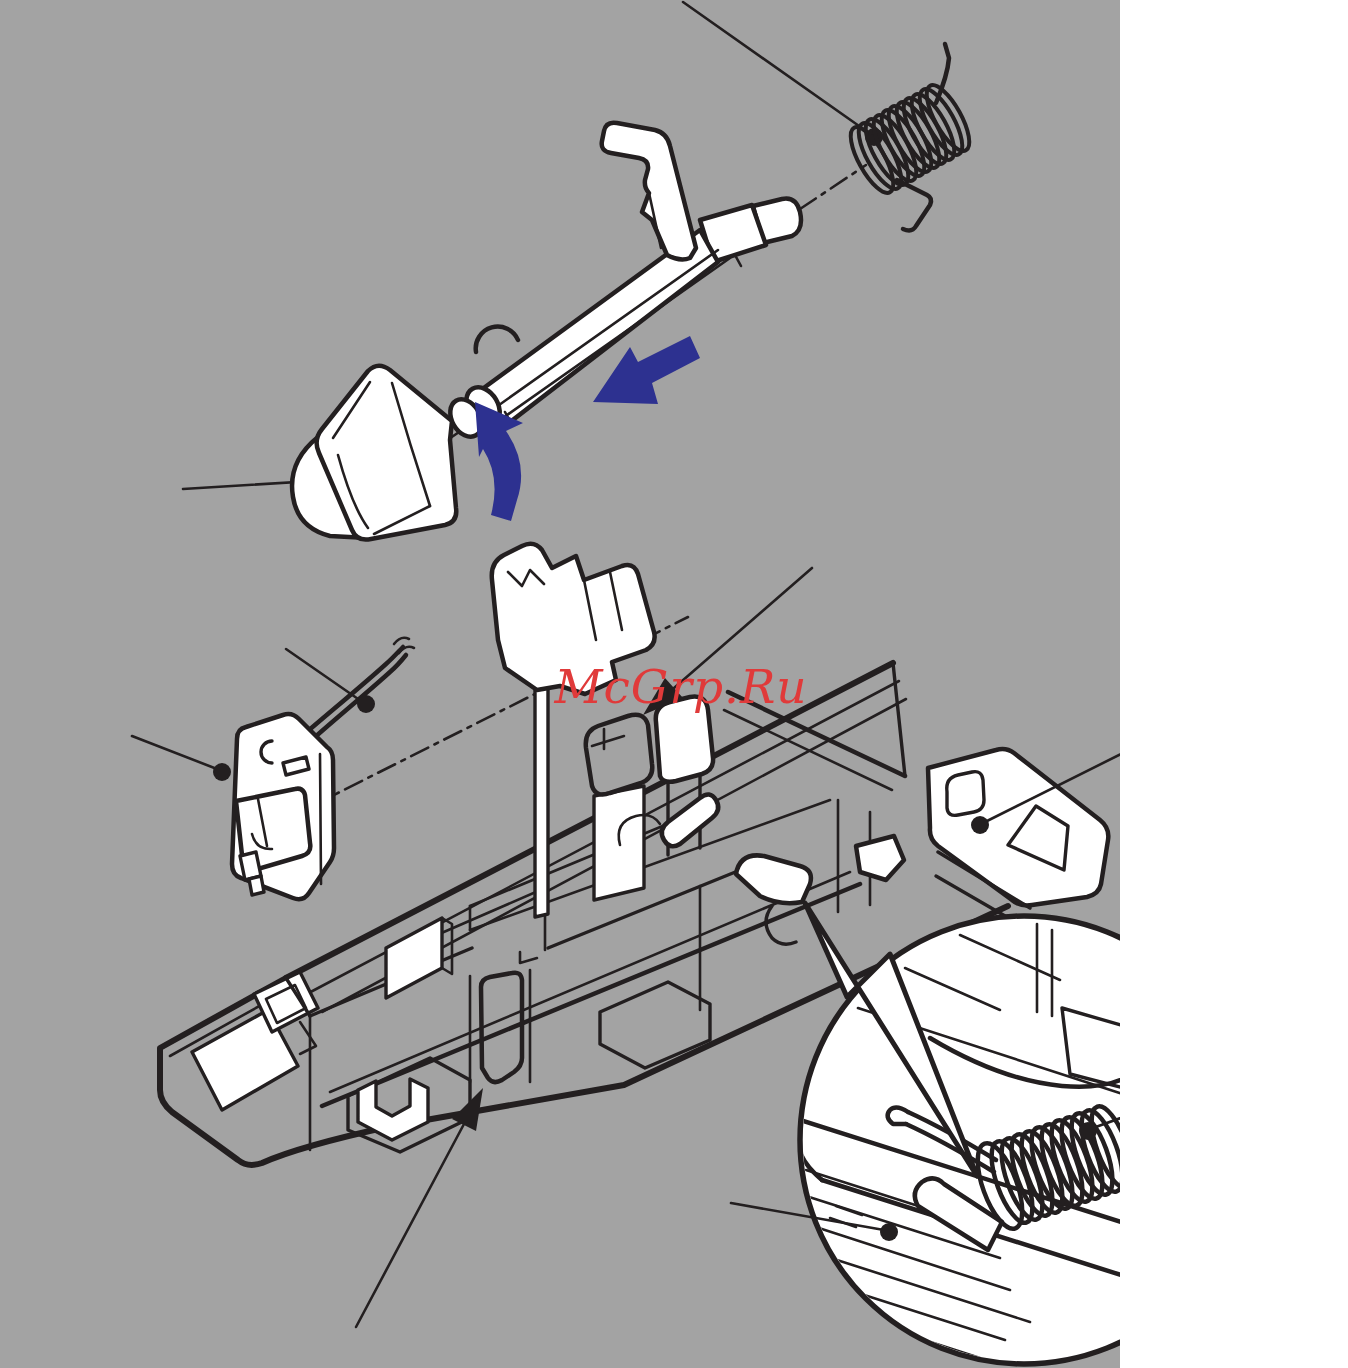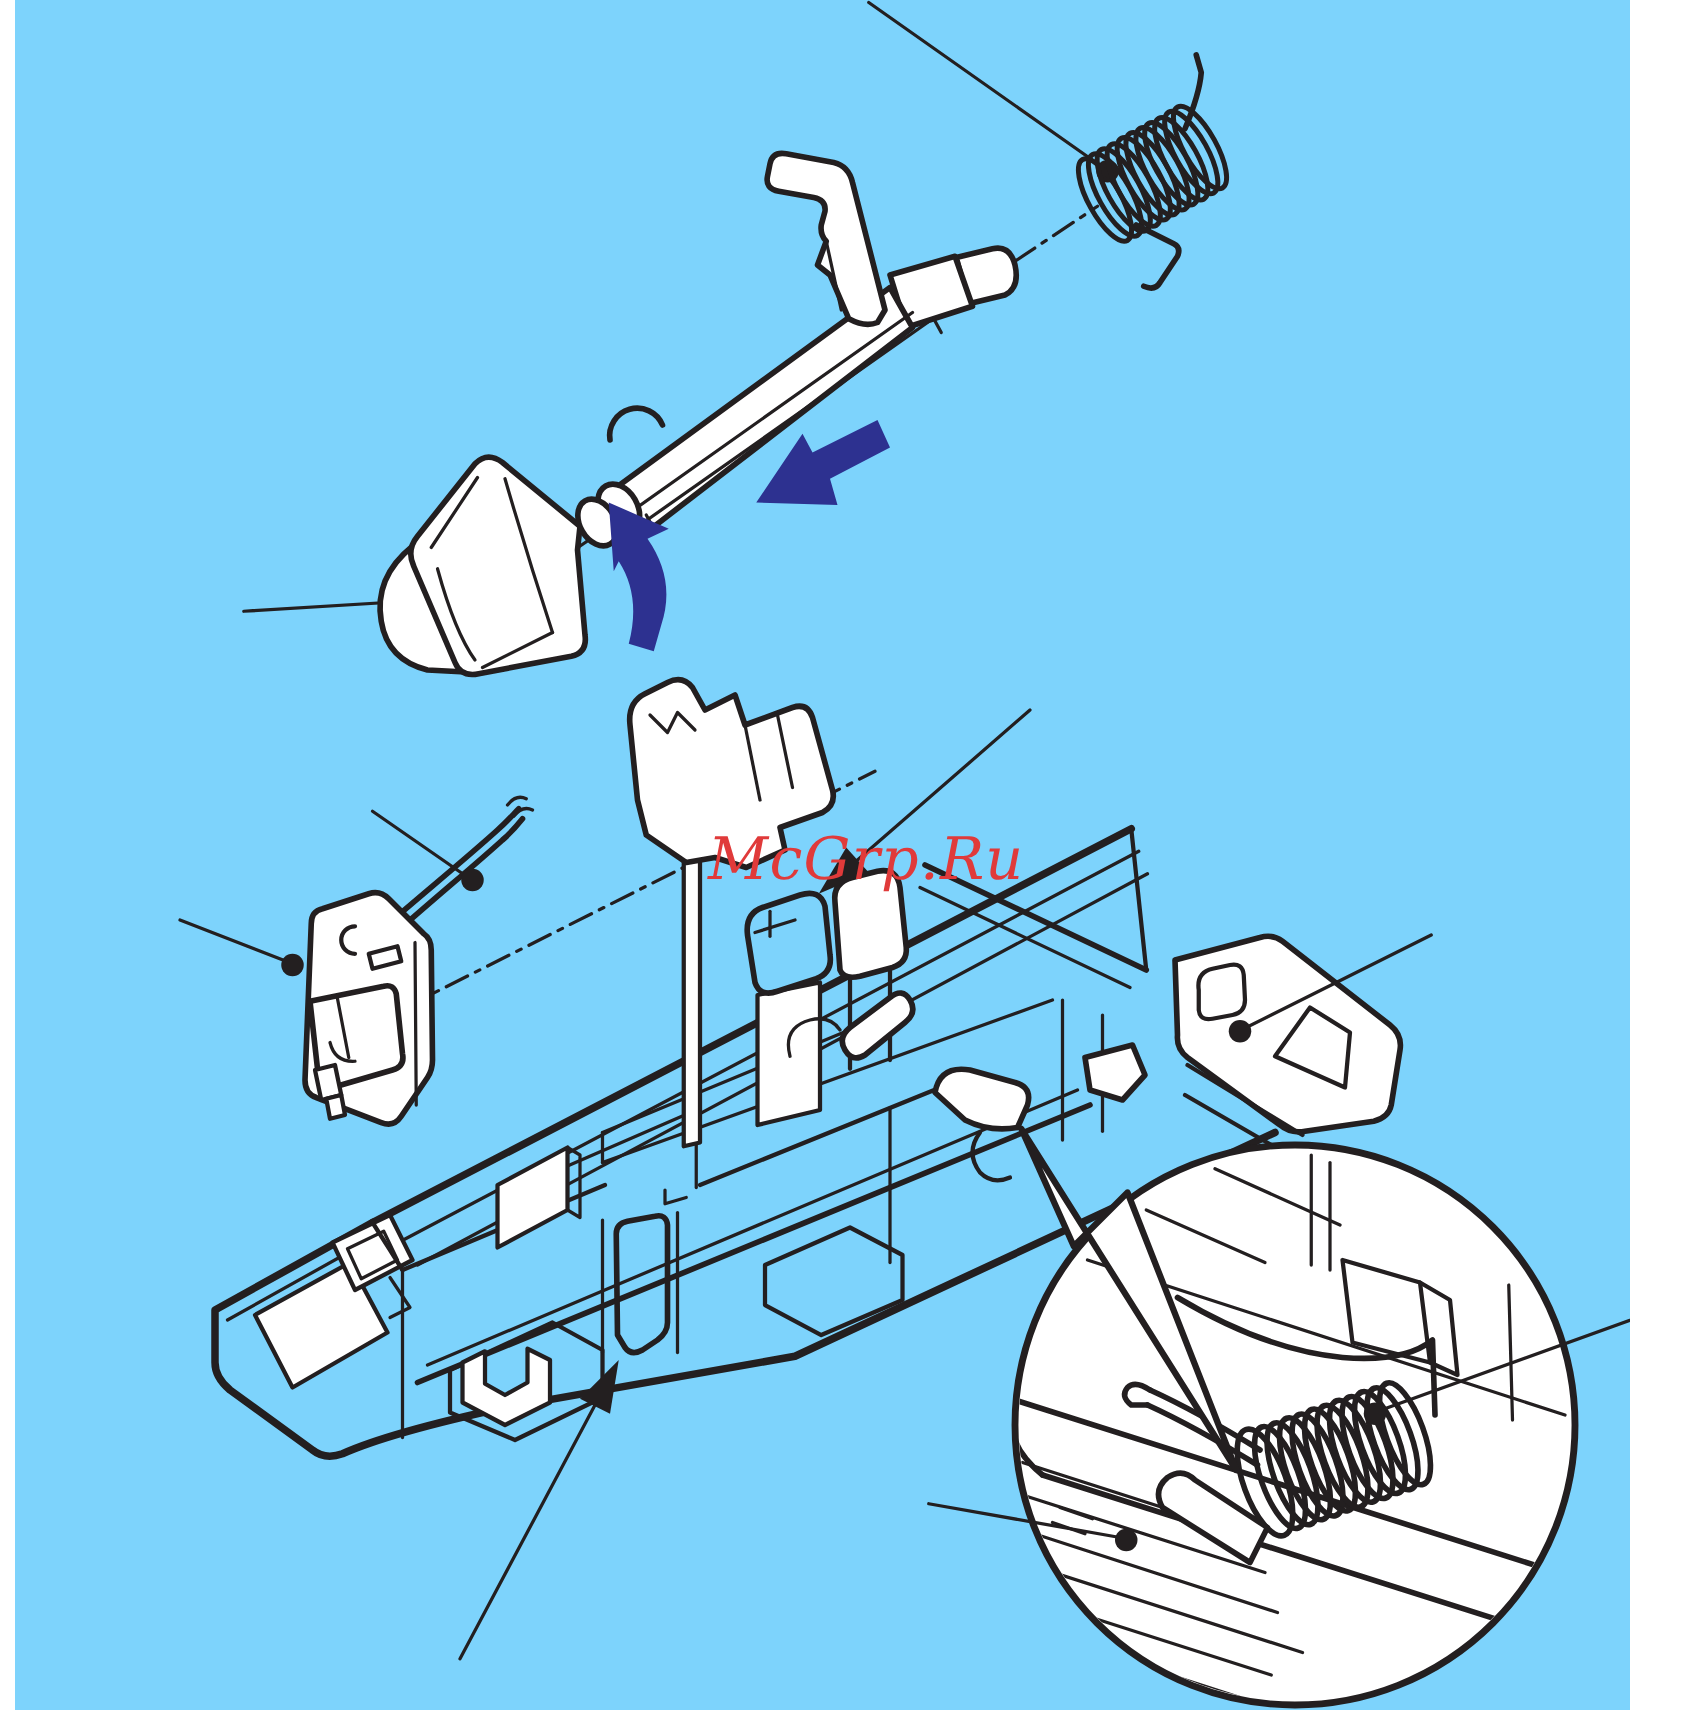--- a/index.html
+++ b/index.html
@@ -1,16 +1,16 @@
 <!DOCTYPE html>
 <html><head>
 <meta charset="utf-8">
 <style>
   html,body{margin:0;padding:0;background:#ffffff;}
-  .stage{width:1292px;height:1368px;position:relative;background:#7dd3fc;overflow:hidden;margin-left:12px;}
+  .stage{width:1120px;height:1368px;position:relative;background:#a3a3a3;overflow:hidden;}
   svg{display:block;}
   .ln{stroke:#231f20;fill:none;stroke-linecap:round;stroke-linejoin:round;}
   .s-heavy{stroke-width:6;}
   .s-main{stroke-width:4.5;}
   .s-med{stroke-width:3.4;}
   .s-thin{stroke-width:2.6;}
   .f-white{fill:#ffffff;}
   .dot{fill:#231f20;stroke:none;}
   .dashdot{stroke-dasharray:19 7 4 7;}
   .wm{font-family:"DejaVu Serif","Liberation Serif",serif;font-style:italic;font-size:47px;letter-spacing:1px;}

